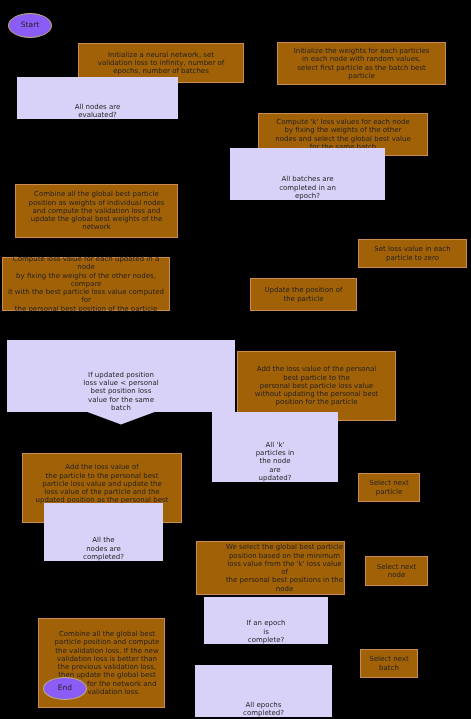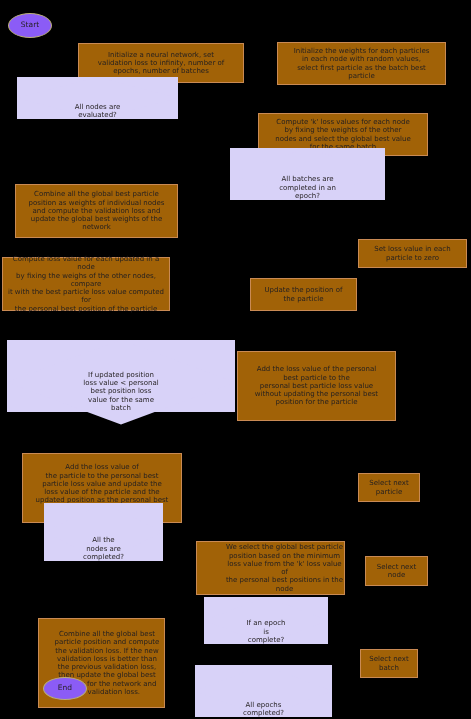--- a/index.html
+++ b/index.html
@@ -105,20 +105,27 @@
 best particle to the
 personal best particle loss value
 without updating the personal best
 position for the particle</div></div>
     <div class="node process" style="left: 22px; top: 412px; width: 160px; height: 70px; font-size: 7px;"><div>Add the loss value of
 the particle to the personal best
 particle loss value and update the
 loss value of the particle and the
 updated position as the personal best
 value for the particle</div></div>
+    <div class="node decision" style="left: 212px; top: 412px; width: 126px; height: 70px; font-size: 7px;"><svg class="dshape" viewBox="0 0 126 70" preserveAspectRatio="none">
+        <polygon points="63,0 126,35 63,70 0,35" fill="#d8d2f8"></polygon>
+      </svg><div class="dtext">All 'k'
+particles in
+the node
+are
+updated?</div></div>
     <div class="node process" style="left: 358px; top: 432px; width: 62px; height: 29px; font-size: 7px;"><div>Select next
 particle</div></div>
     <div class="node decision" style="left: 44px; top: 503px; width: 119px; height: 58px; font-size: 7px;"><svg class="dshape" viewBox="0 0 119 58" preserveAspectRatio="none">
         <polygon points="59.5,0 119,29 59.5,58 0,29" fill="#d8d2f8"></polygon>
       </svg><div class="dtext">All the
 nodes are
 completed?</div></div>
     <div class="node process" style="left: 196px; top: 500px; width: 149px; height: 54px; font-size: 7px; padding-left: 28px;"><div>We select the global best particle
 position based on the minimum
 loss value from the 'k' loss value of

